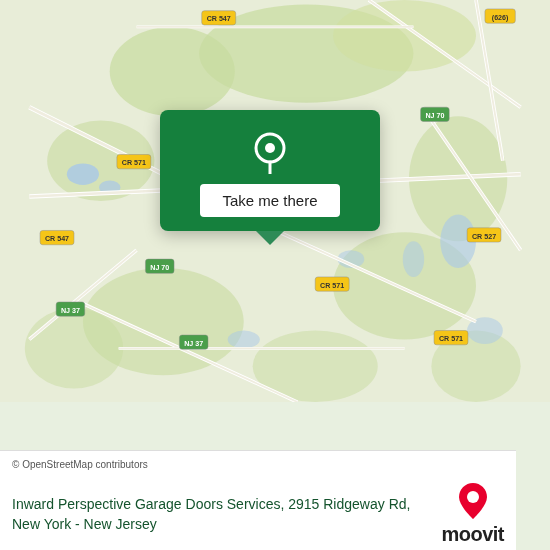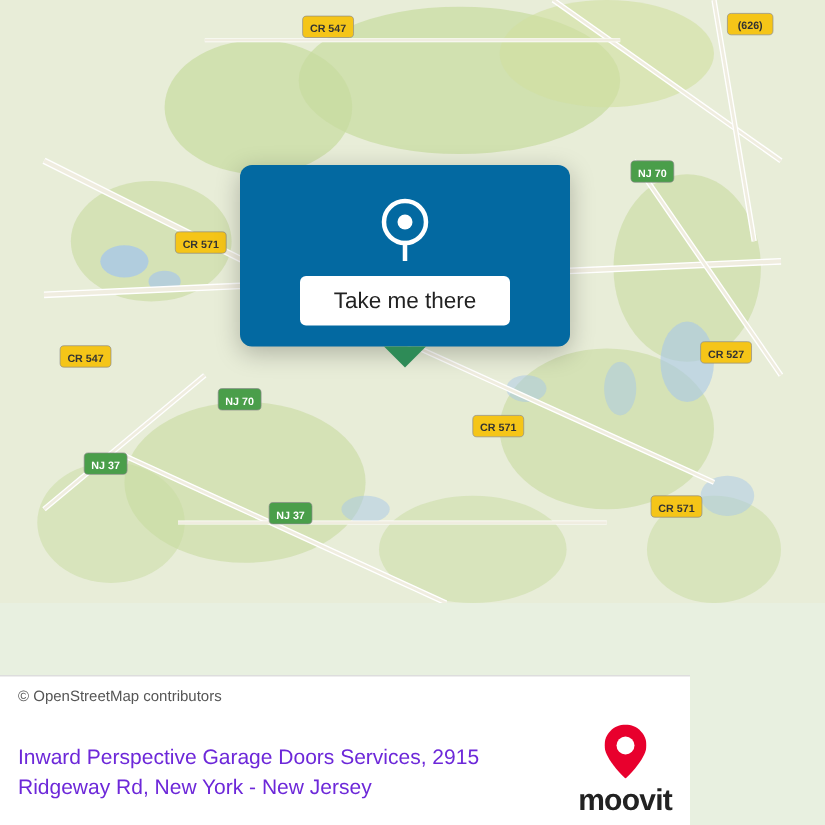--- a/index.html
+++ b/index.html
@@ -27,21 +27,21 @@
       top: 0; left: 0;
       width: 100%; height: 100%;
     }
 
     
     #popup-card {
       position: absolute;
       top: 110px;
       left: 160px;
       width: 220px;
-      background: #0369a1;
+      background: #15803d;
       border-radius: 8px;
       display: flex;
       flex-direction: column;
       align-items: center;
       padding: 20px 18px 14px 18px;
       box-shadow: 0 4px 16px rgba(0,0,0,0.25);
       z-index: 10;
     }
 
     #popup-card::after {
@@ -69,21 +69,21 @@
       border-radius: 4px;
       padding: 8px 22px;
       font-size: 15px;
       font-weight: 500;
       cursor: pointer;
       white-space: nowrap;
     }
 
     
     #bottom-bar {
-      width: 460px;
+      width: 516px;
       height: 100px;
       background: white;
       position: absolute;
       bottom: 0;
       left: 0;
       border-top: 1px solid #ddd;
       padding: 8px 12px 4px 12px;
       display: flex;
       flex-direction: column;
       justify-content: space-between;
@@ -95,21 +95,21 @@
     }
 
     #address-row {
       display: flex;
       align-items: center;
       justify-content: space-between;
     }
 
     #address-text {
       font-size: 14px;
-      color: #6d28d9;
+      color: #14532d;
       line-height: 1.4;
       flex: 1;
     }
 
     #moovit-logo {
       display: flex;
       align-items: center;
       gap: 4px;
       margin-left: 12px;
       flex-direction: column;

